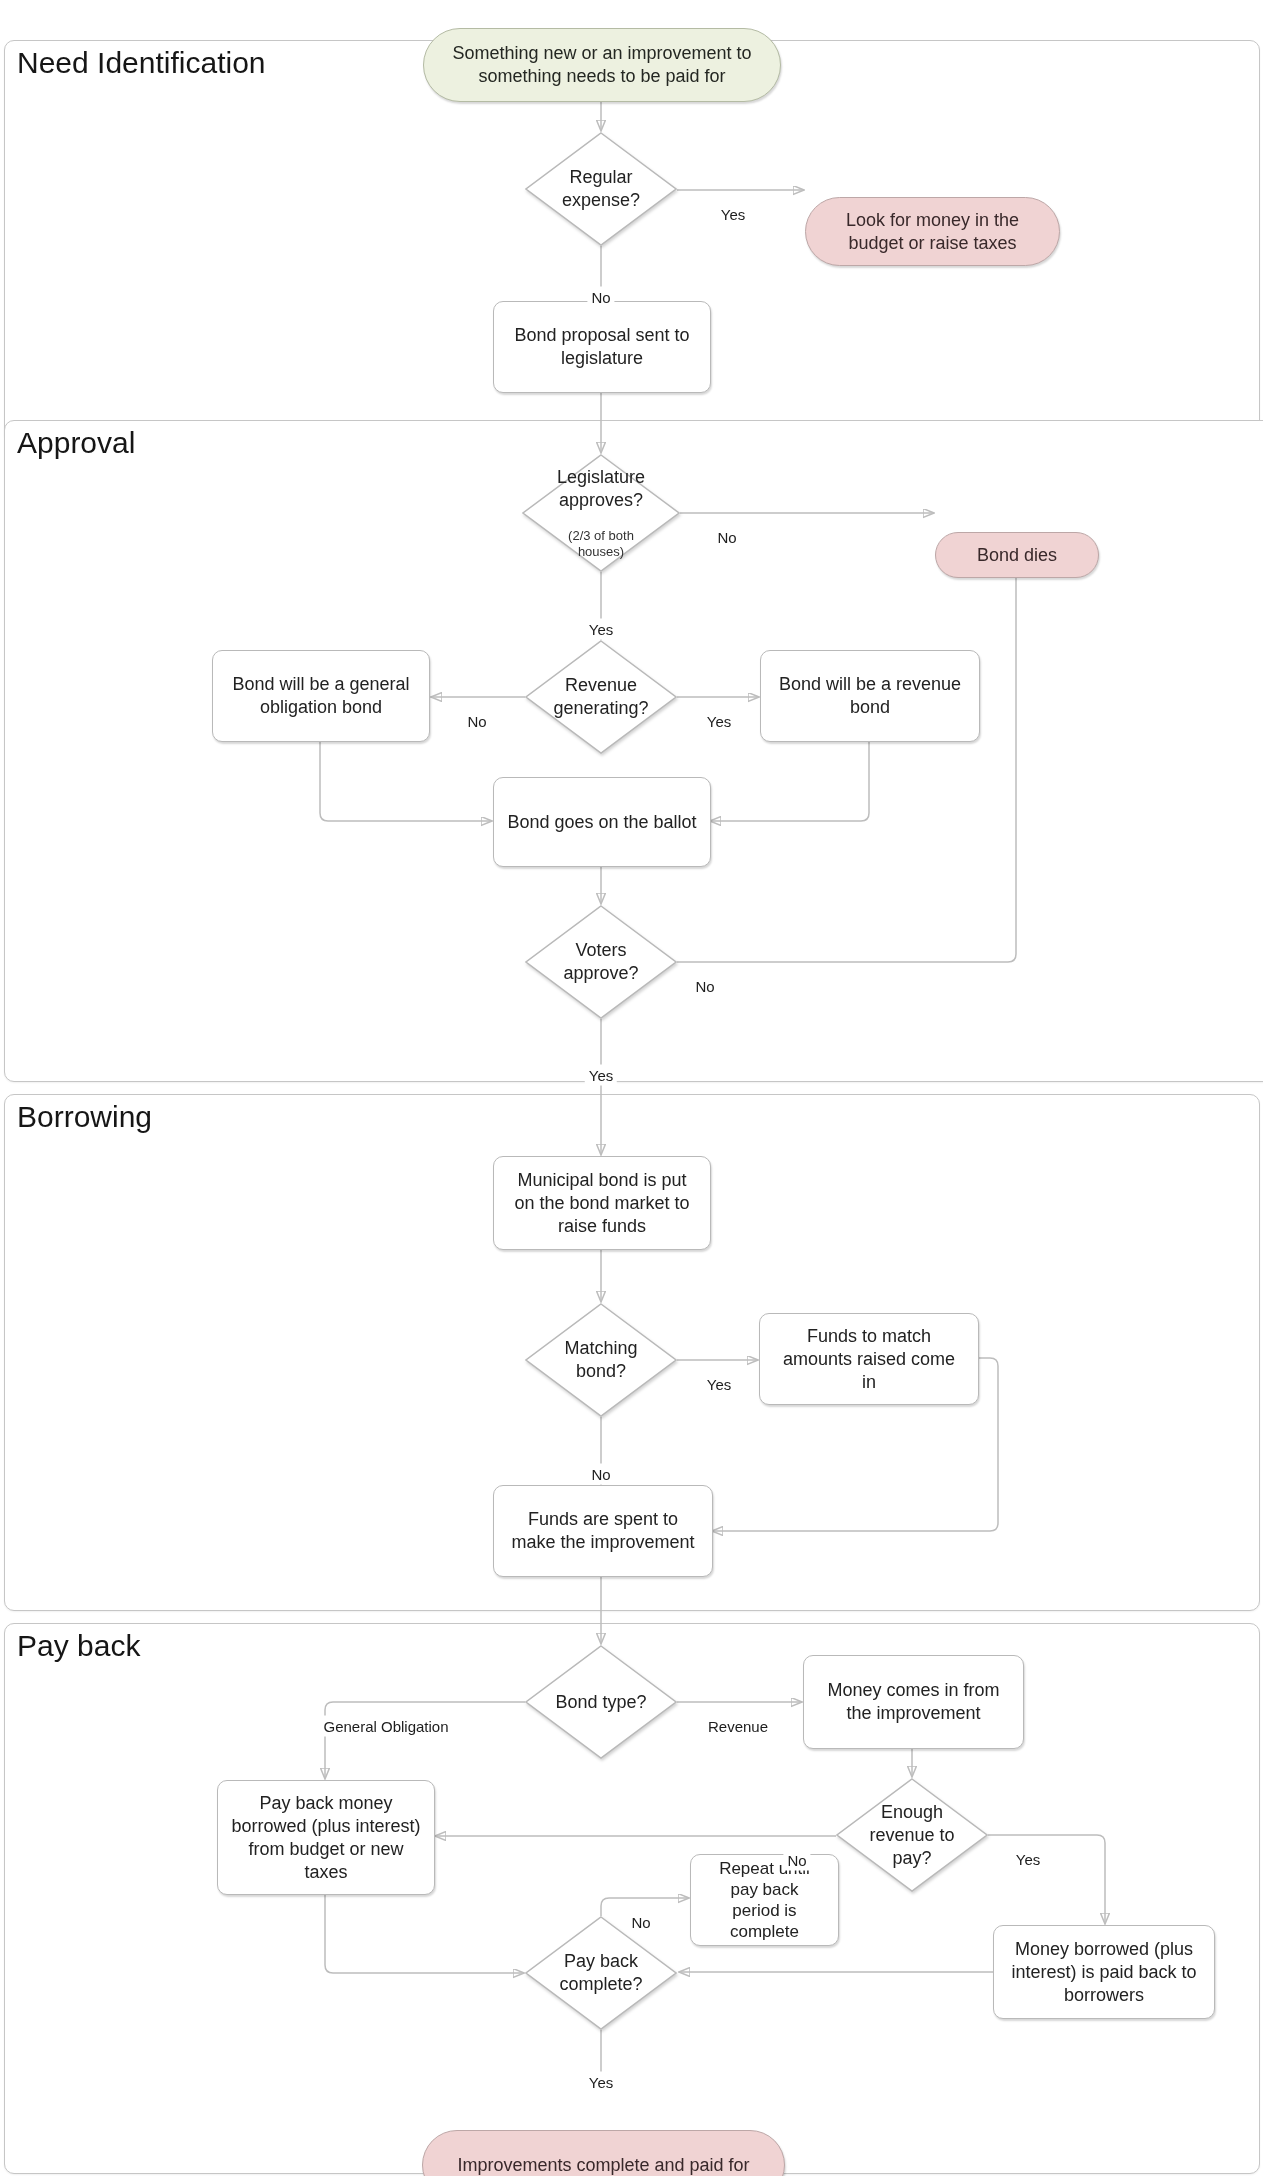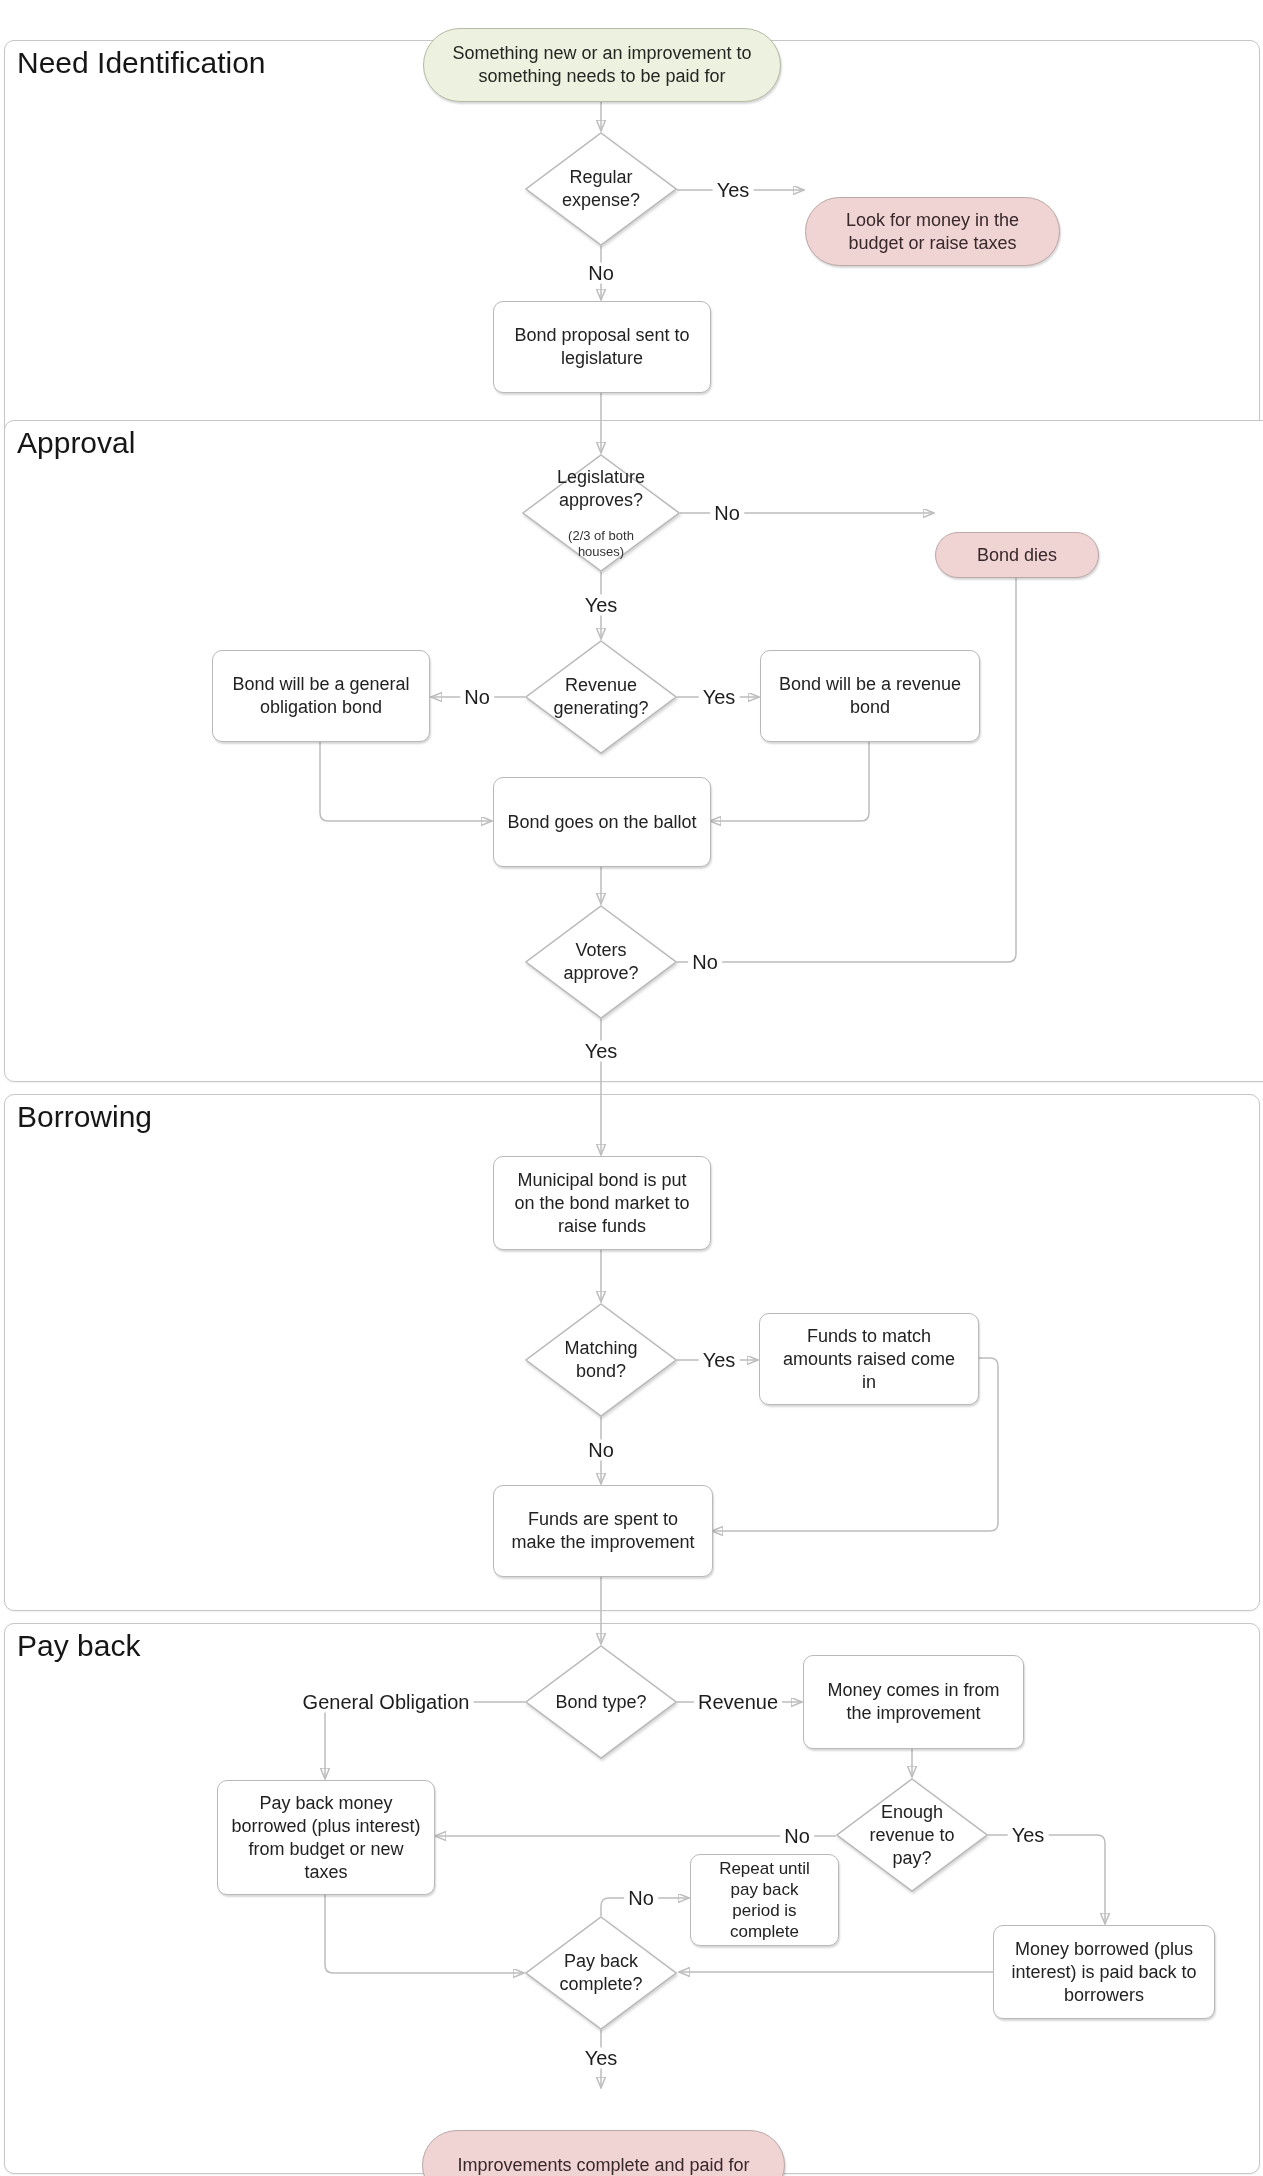--- a/index.html
+++ b/index.html
@@ -30,21 +30,21 @@
   .diamond{position:absolute;}
   .diamond > svg{position:absolute;left:0;top:0;filter:drop-shadow(1px 2px 1.5px rgba(0,0,0,0.18));}
   .diamond-text{
     position:absolute;left:-20px;right:-20px;top:0;bottom:0;
     display:flex;flex-direction:column;align-items:center;justify-content:center;
     text-align:center;font-size:18px;line-height:23px;white-space:pre-line;
   }
   .sub-label{display:block;font-size:13px;line-height:16px;margin-top:16px;color:#333;}
   .edge-label{
     position:absolute;transform:translate(-50%,-50%);background:#ffffff;
-    padding:0 4px;font-size:20px;line-height:21px;white-space:nowrap;color:#1d1d1d;
+    padding:0 4px;font-size:15px;line-height:21px;white-space:nowrap;color:#1d1d1d;margin-top:24px;
   }
   svg.wires{position:absolute;left:0;top:0;pointer-events:none;}
   svg.wires path{fill:none;stroke:#bdbdbd;stroke-width:1.5px;}
 </style>
 </head>
 <body>
 
 <div id="canvas">
 
   <div class="section" style="left:4px;top:3px;width:1254px;height:401px;margin-top:37px;">

